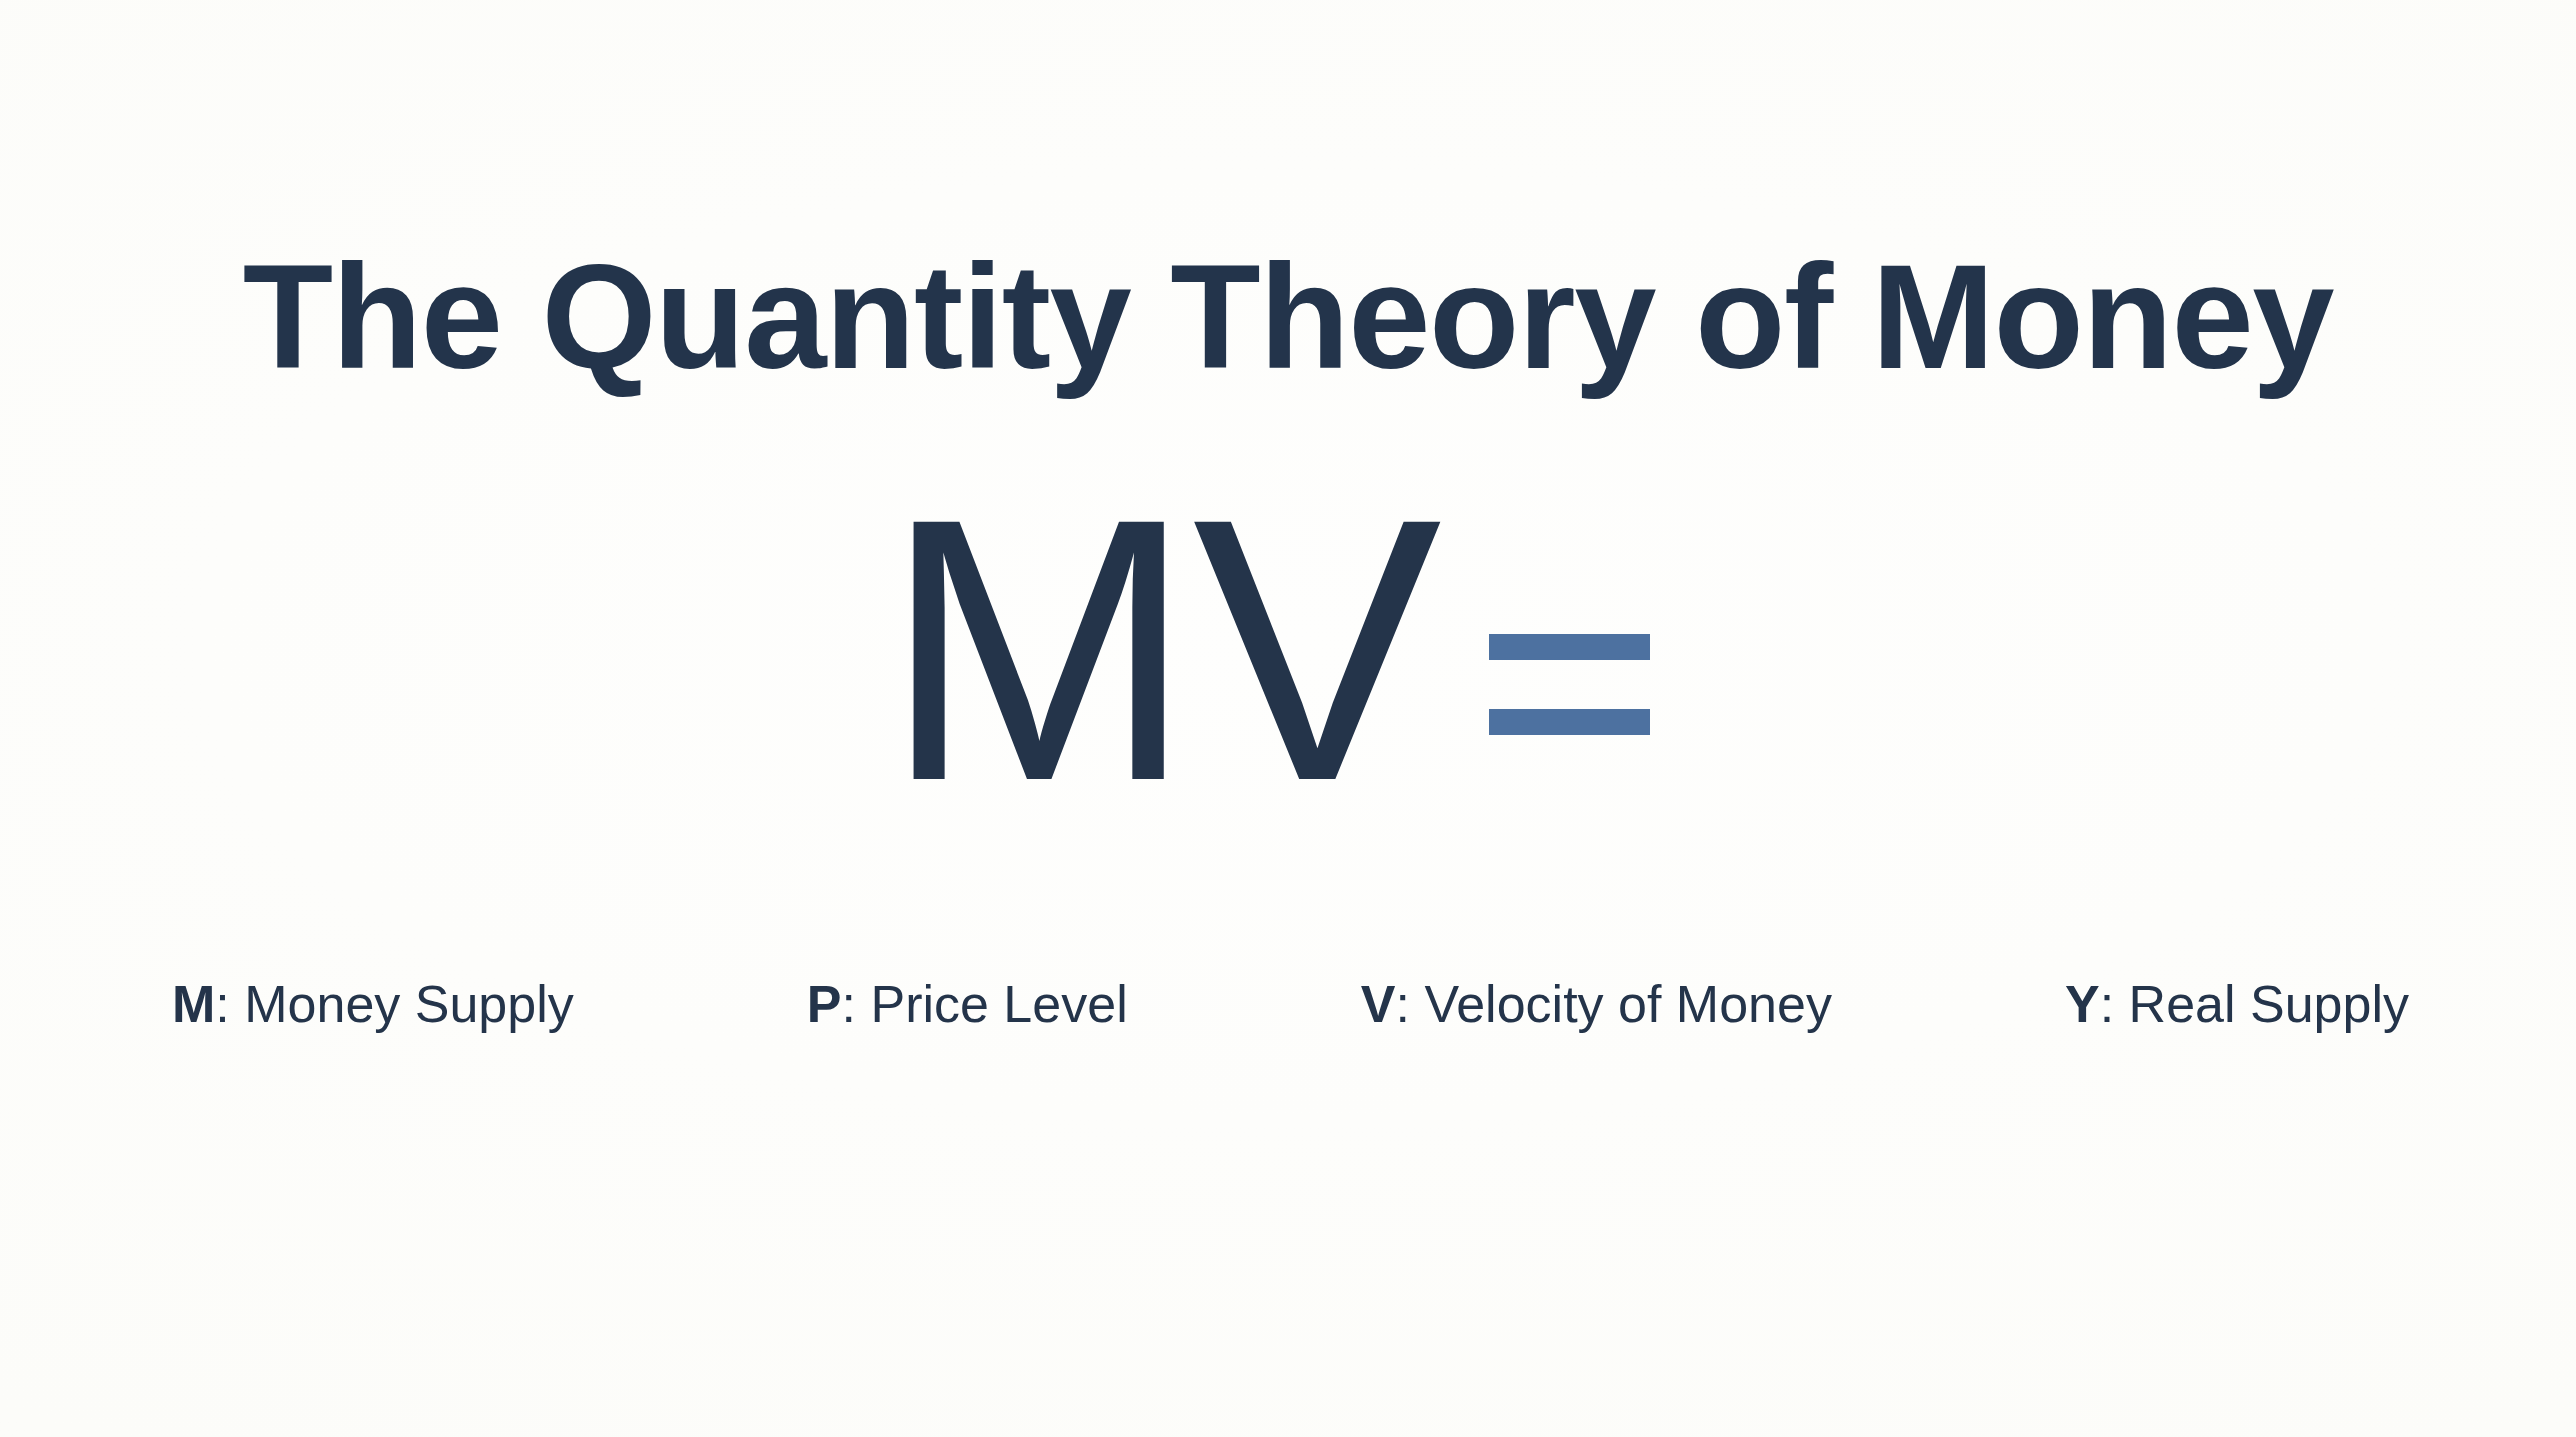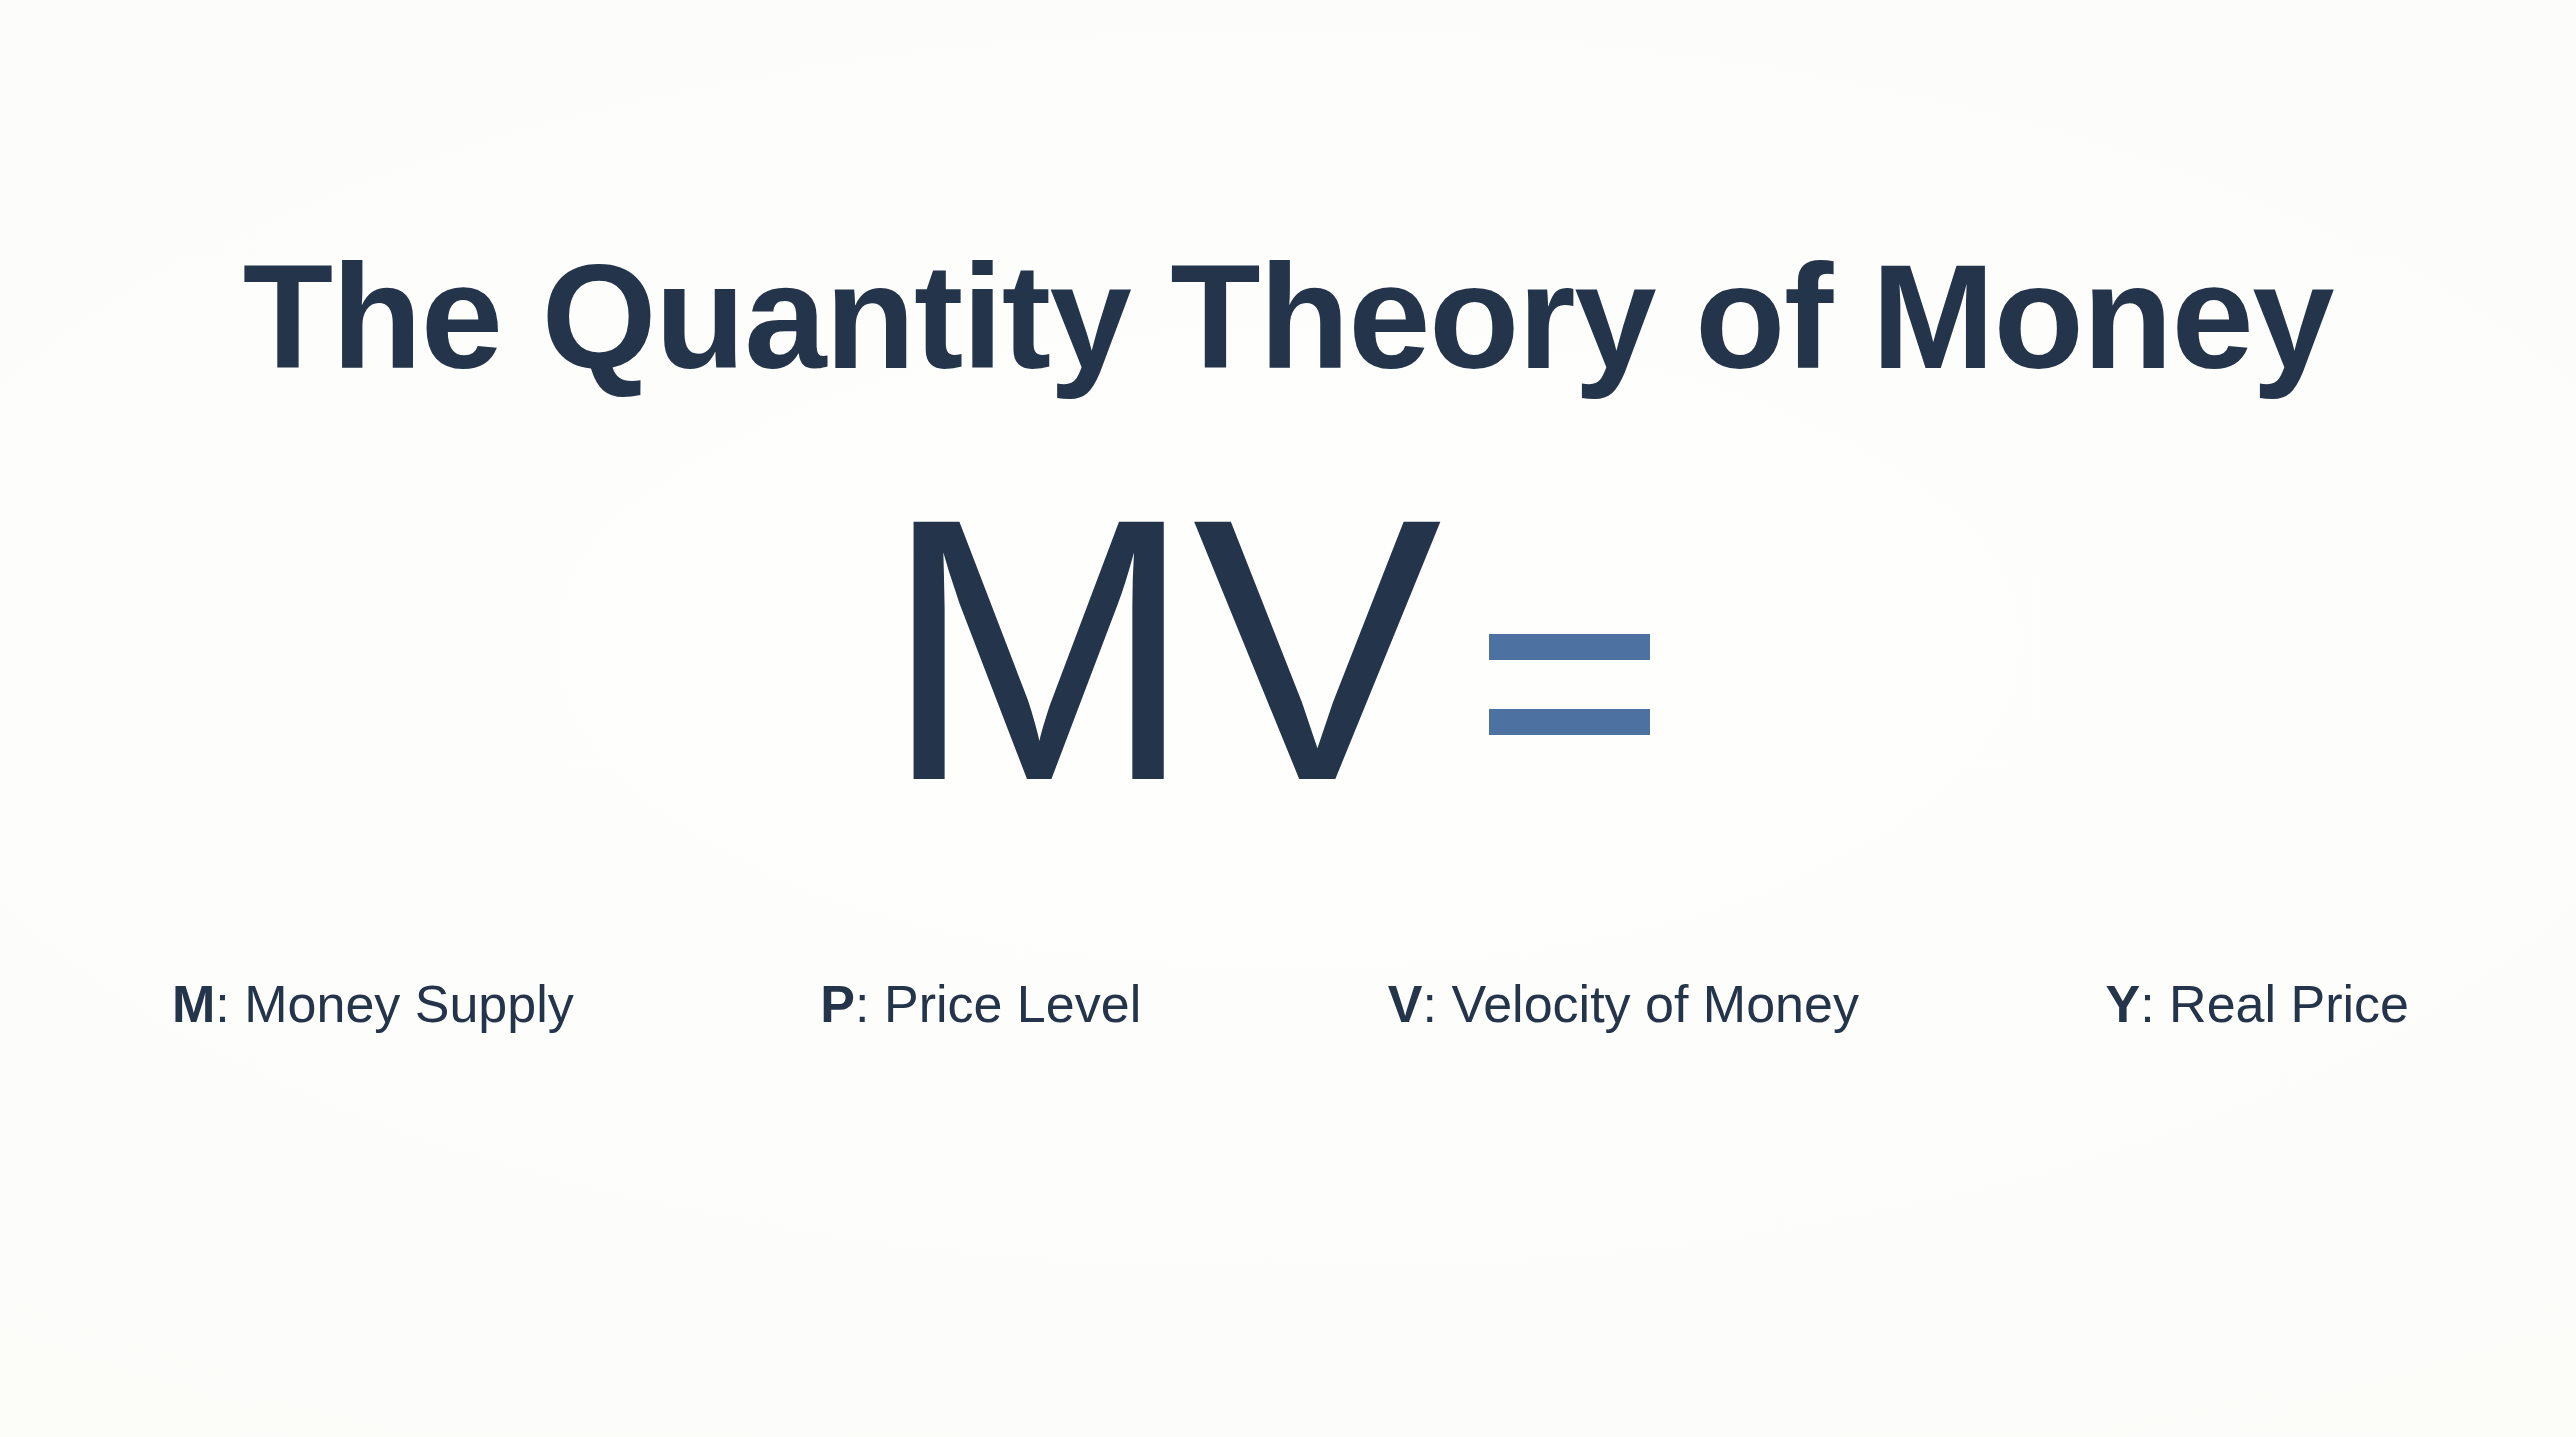--- a/index.html
+++ b/index.html
@@ -149,20 +149,20 @@
 
     <div class="def-item">
       <span class="sym">P</span><span class="sep">: </span><span class="desc">Price Level</span>
     </div>
 
     <div class="def-item">
       <span class="sym">V</span><span class="sep">: </span><span class="desc">Velocity of Money</span>
     </div>
 
     <div class="def-item">
-      <span class="sym">Y</span><span class="sep">: </span><span class="desc">Real Price</span>
+      <span class="sym">Y</span><span class="sep">: </span><span class="desc">Real Supply</span>
     </div>
 
   </div>
 
 
 </div>
 
 
 </body></html>

